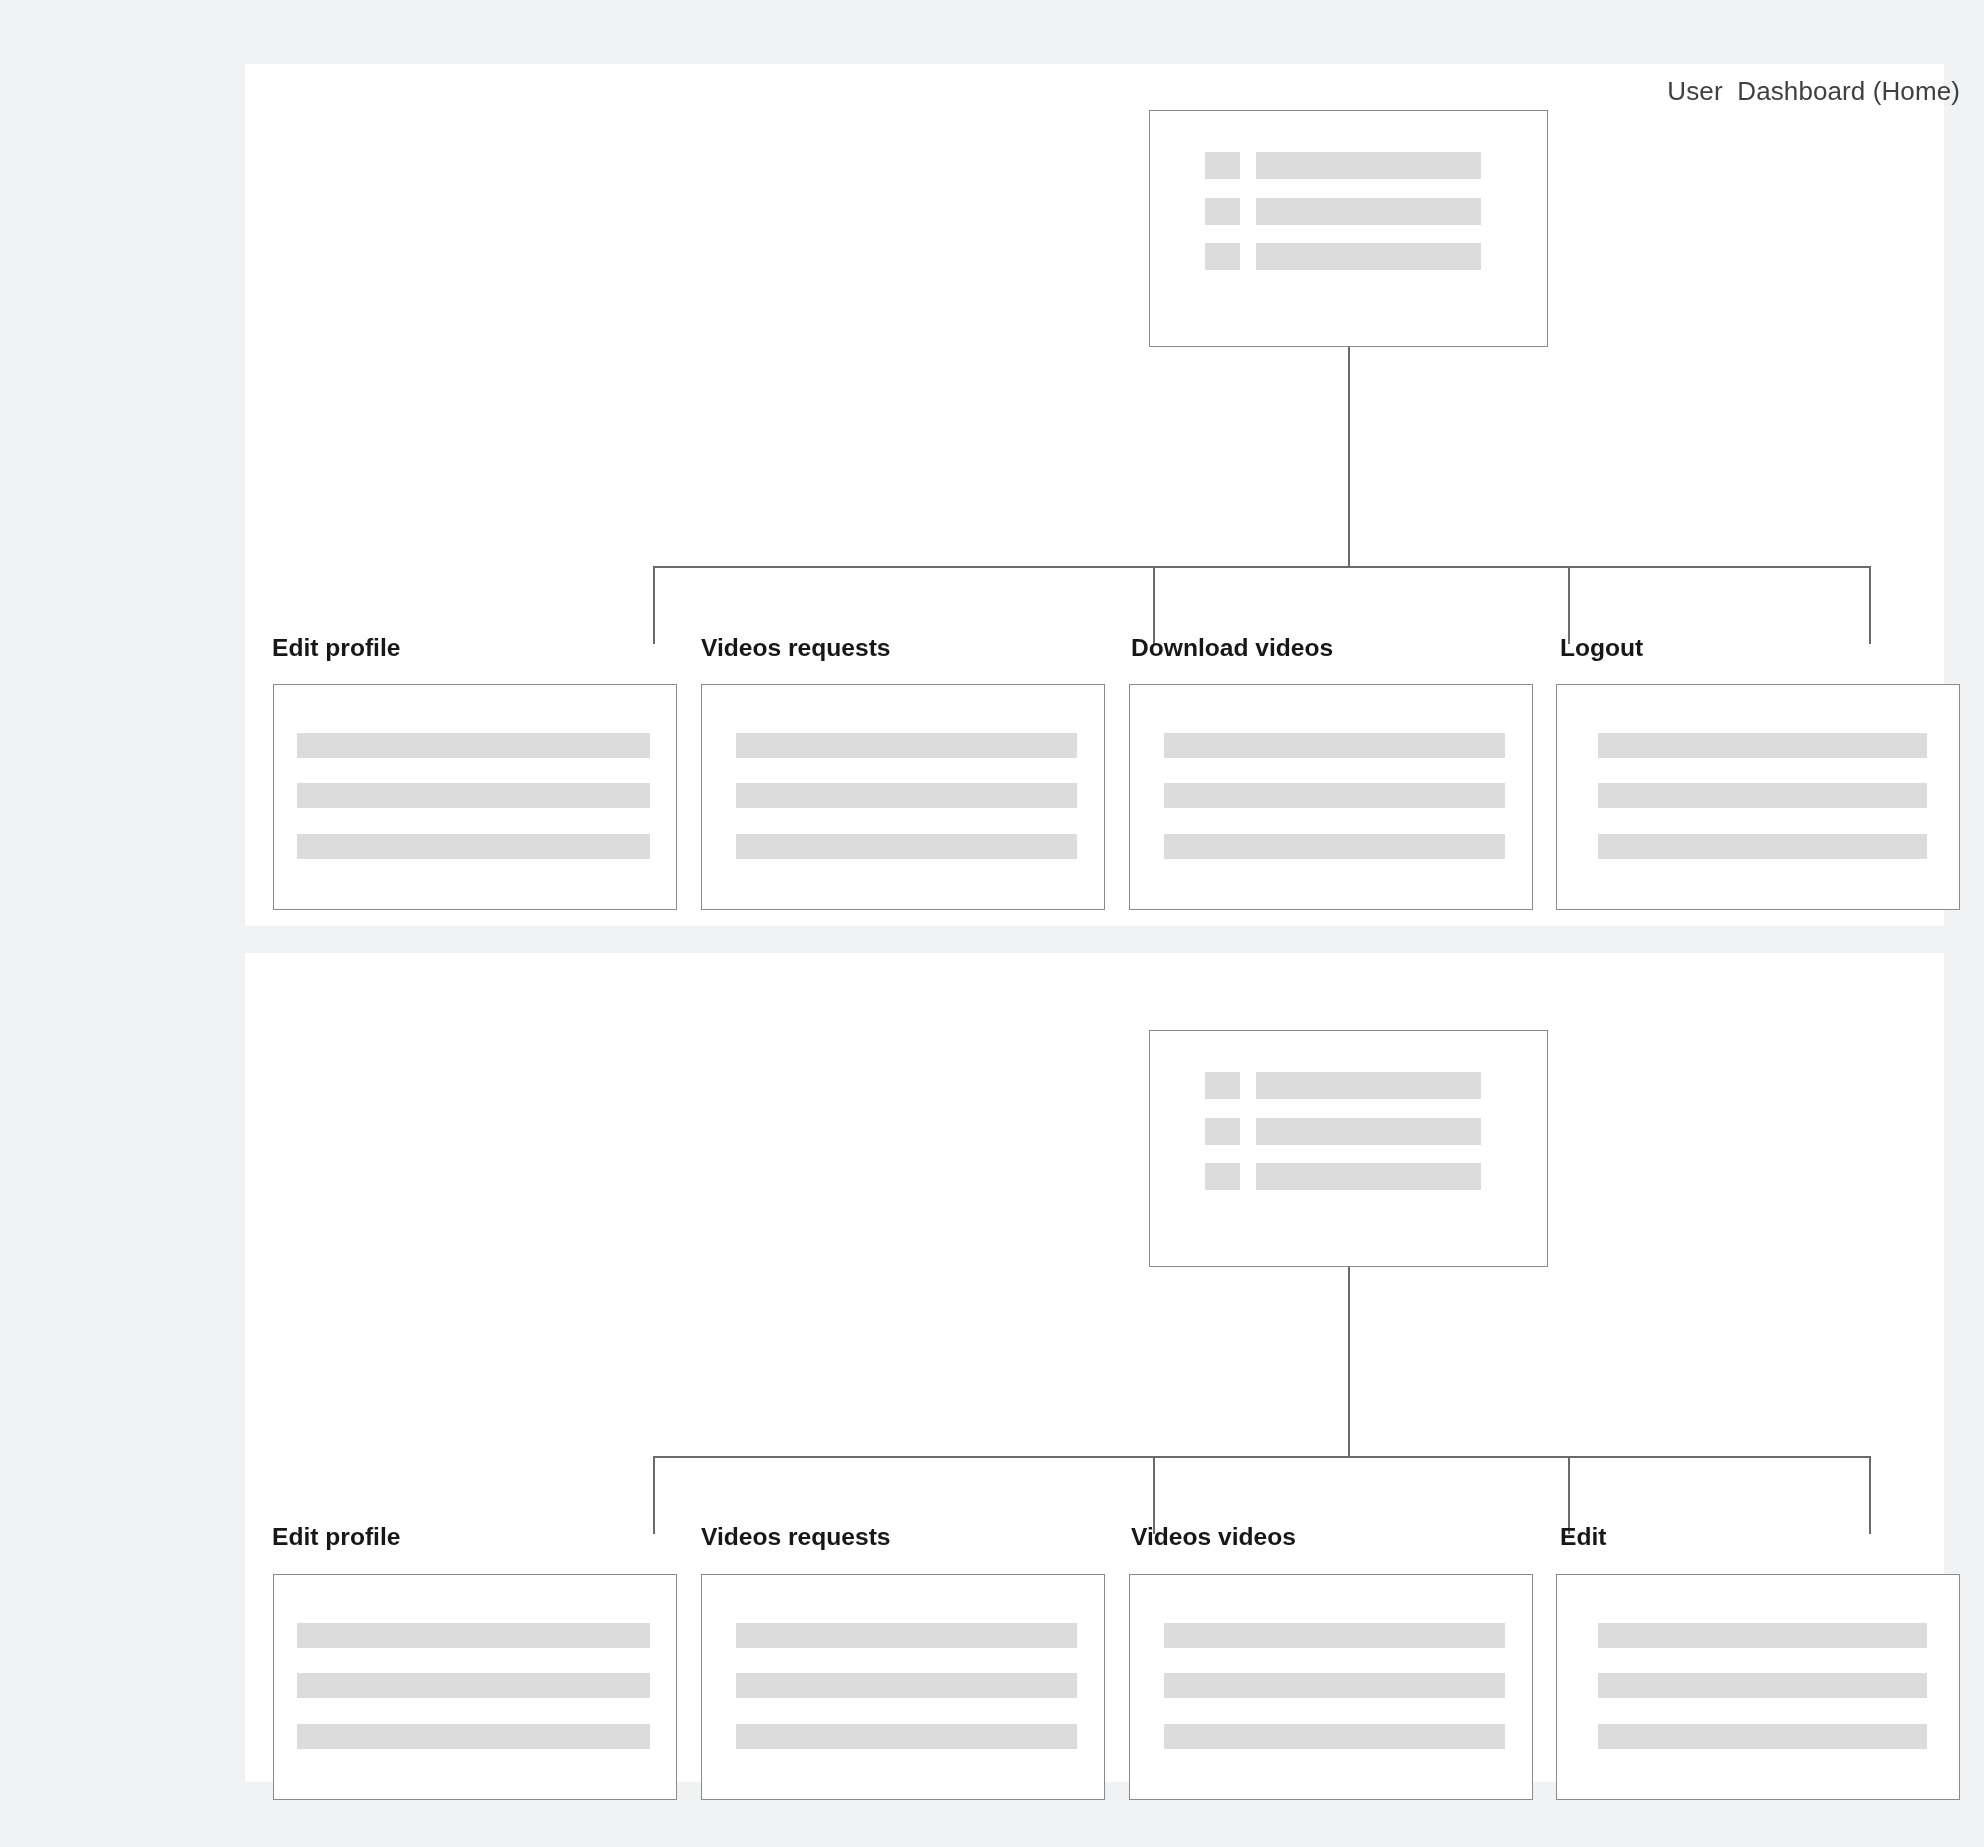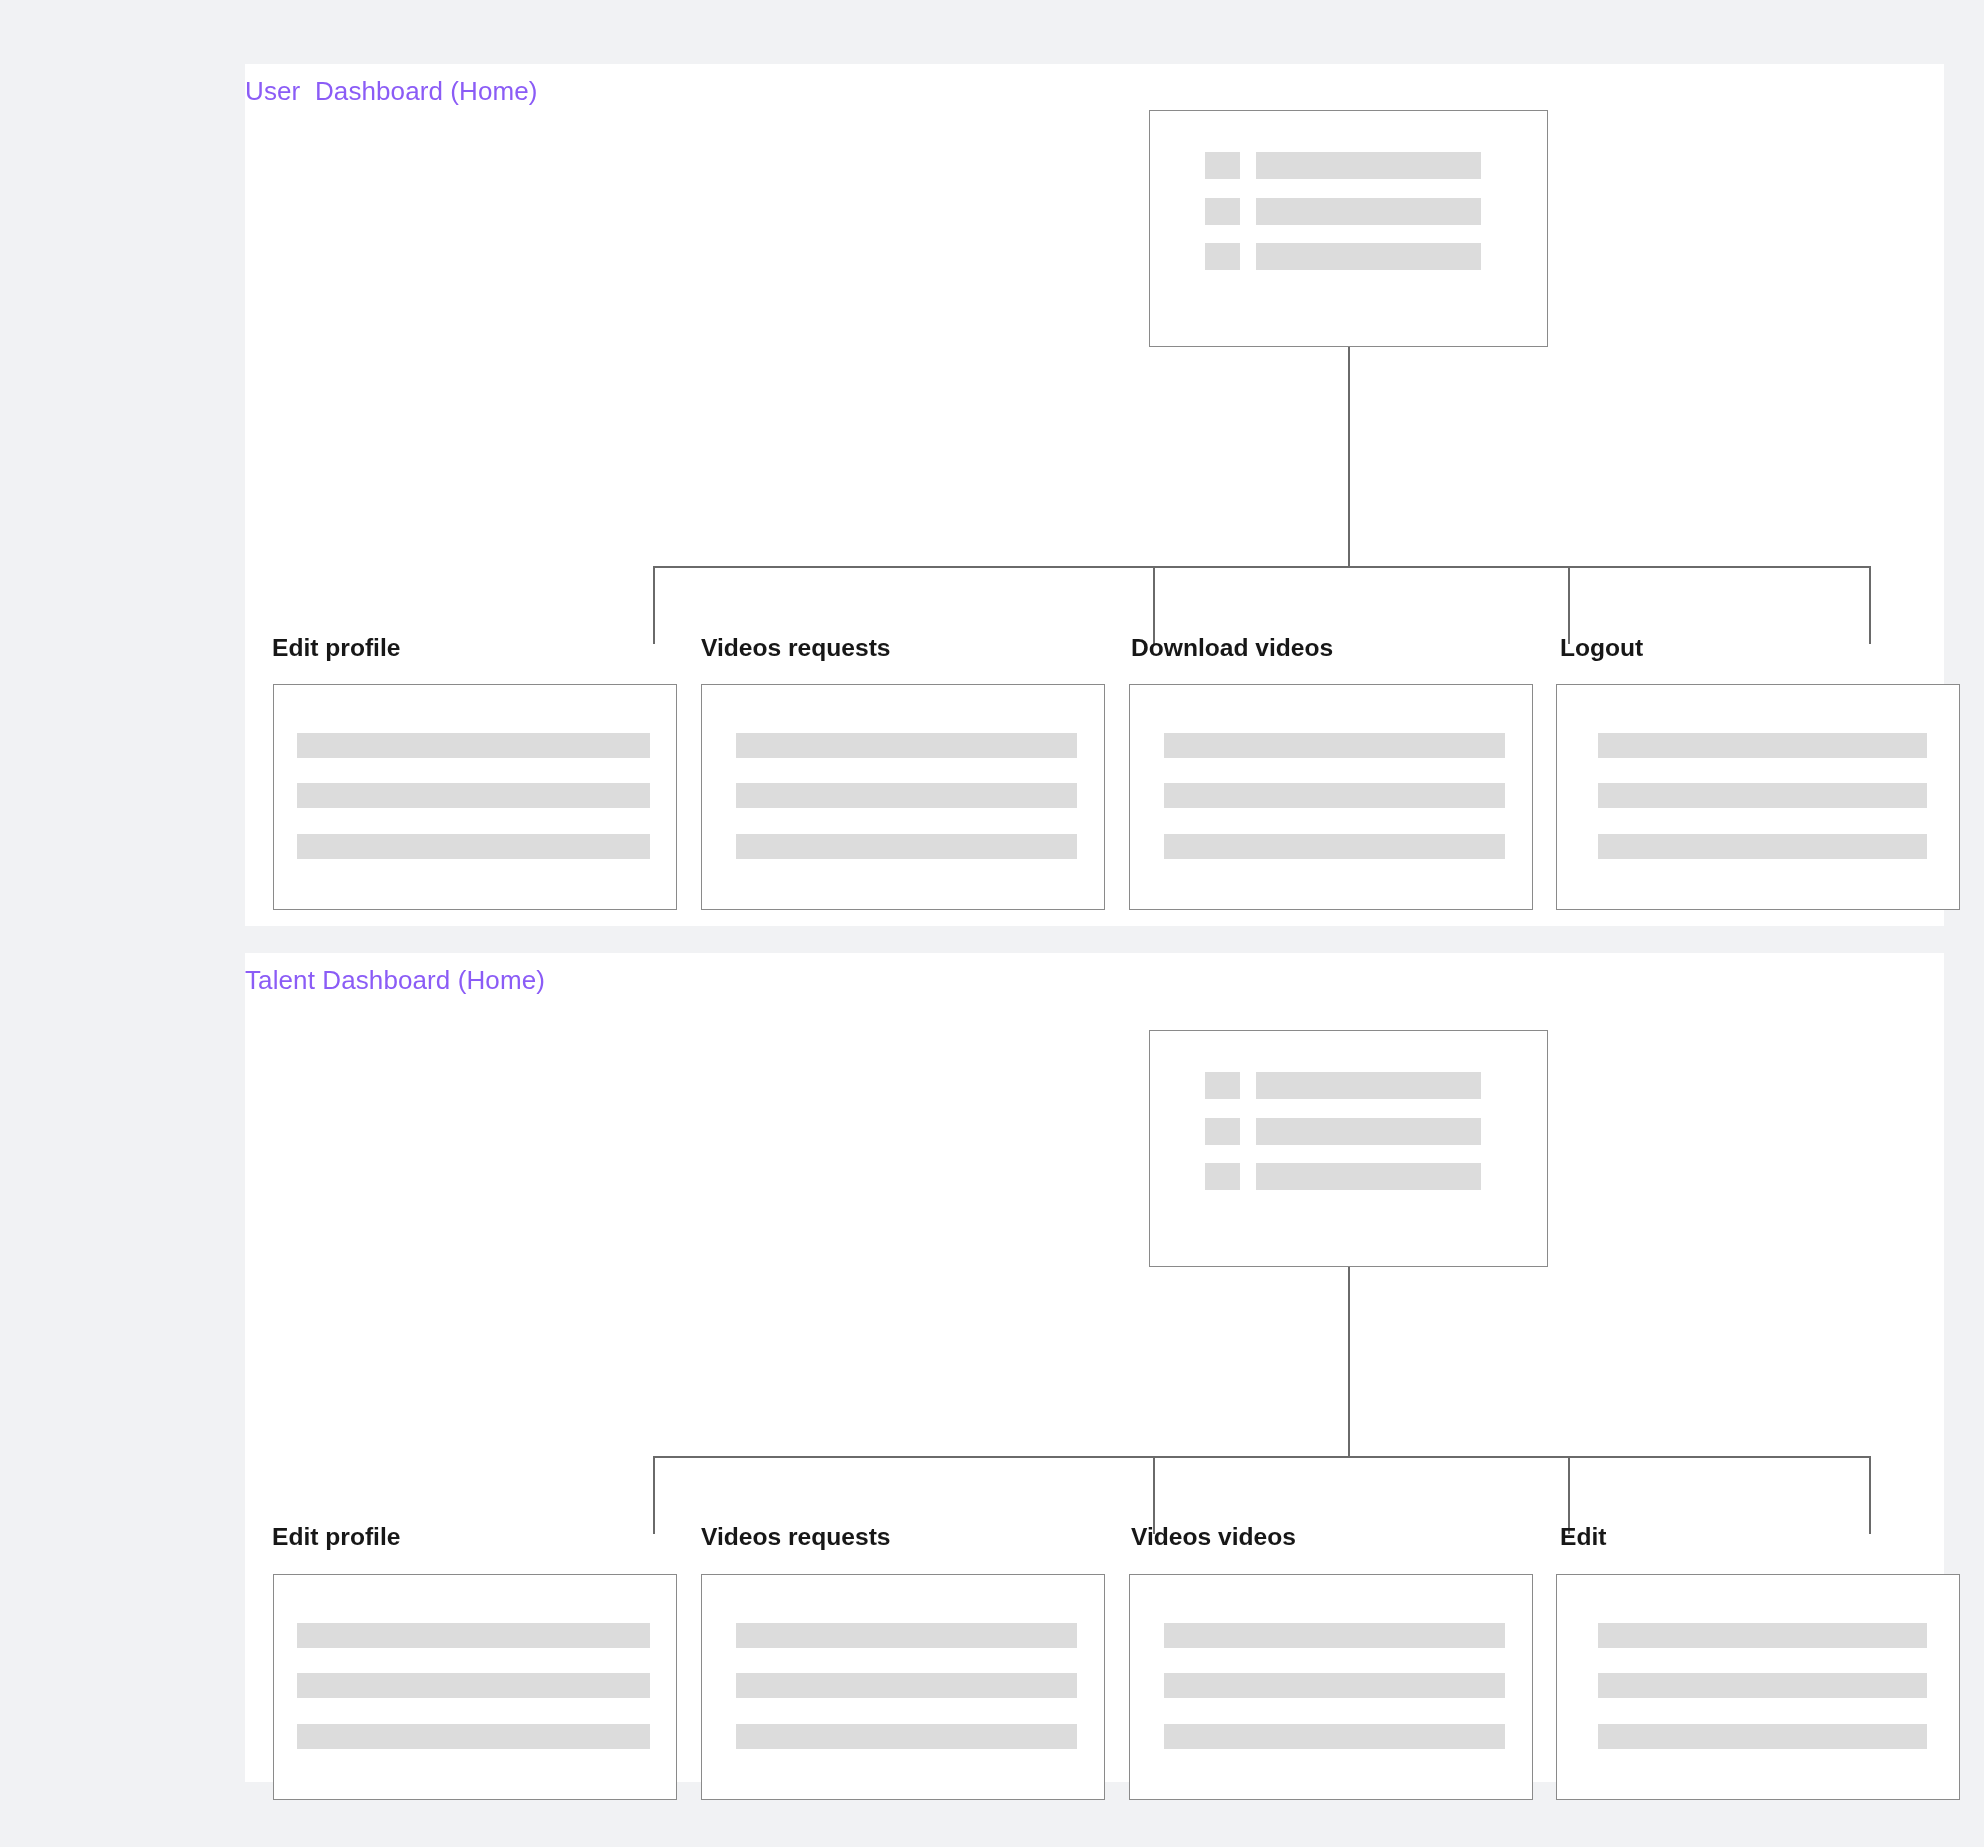--- a/index.html
+++ b/index.html
@@ -31,27 +31,28 @@
   }
   .panel-user   { top: 64px;  height: 862px; }
   .panel-talent { top: 953px; height: 829px; }
 
   
   .panel-title {
     position: absolute;
     top: 0;
     left: 0;
     width: 100%;
-    text-align: left;
+    text-align: right;
     font-size: 26px;
     line-height: 26px;
-    color: #8b5cf6;
+    color: #404040;
     font-weight: 400;
     letter-spacing: 0.1px;
     white-space: pre;
+    padding-left: 16px;
   }
 
   
   .root-card {
     position: absolute;
     left: 904px;
     width: 399px;
     height: 237px;
     border: 1.6px solid #8a8a8a;
     box-sizing: border-box;
@@ -168,21 +169,20 @@
     </div>
     <div class="child-card" style="left:1311px; top:620px; width:404px;">
       <div class="child-bar" style="left:41px; top:48px; width:329px;"></div>
       <div class="child-bar" style="left:41px; top:98px; width:329px;"></div>
       <div class="child-bar" style="left:41px; top:149px; width:329px;"></div>
     </div>
   </div>
 
   <div class="panel panel-talent">
 
-    <div class="panel-title" style="top:13.5px;">Talent Dashboard (Home)</div>
 
     <div class="root-card" style="top:77px;">
       <div class="root-row r1">
         <div class="root-sq"></div>
         <div class="root-bar"></div>
       </div>
       <div class="root-row r2">
         <div class="root-sq"></div>
         <div class="root-bar"></div>
       </div>

